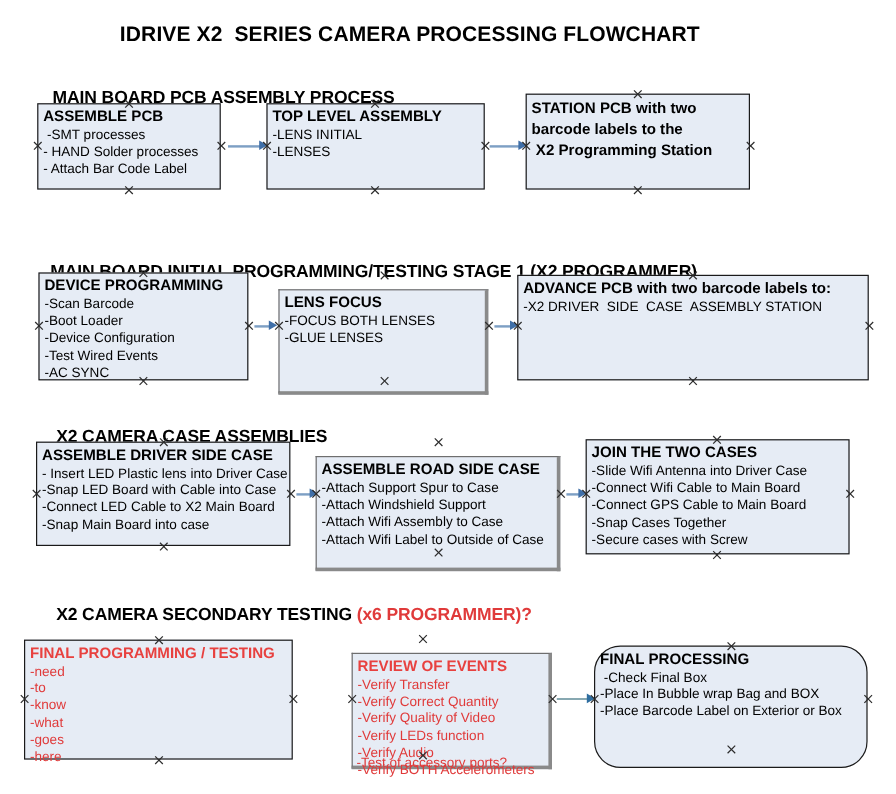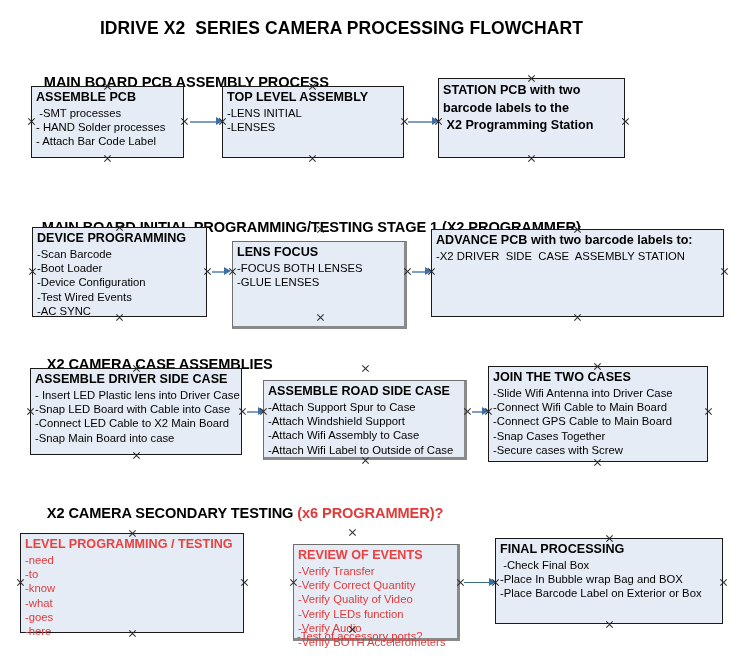--- a/index.html
+++ b/index.html
@@ -241,21 +241,21 @@
     <div class="node-line">-Snap Main Board into case</div>
   </div>
   <div class="handle" style="left:132px; top:364px;"></div>
   <div class="handle" style="left:26px; top:407px;"></div>
   <div class="handle" style="left:132px; top:451px;"></div>
   <div class="handle" style="left:238px; top:407px;"></div>
 
   <div class="conn" style="left:247px; top:411px; width:14px;"></div>
   <div class="arrow" style="left:258px; top:407px;"></div>
 
-  <div class="node shadowed" style="left:263px; top:368px; width:204px; height:80px;">
+  <div class="node shadowed" style="left:263px; top:368px; width:204px; height:96px;">
     <div class="node-title">ASSEMBLE ROAD SIDE CASE</div>
     <div class="node-line">-Attach Support Spur to Case</div>
     <div class="node-line">-Attach Windshield Support</div>
     <div class="node-line">-Attach Wifi Assembly to Case</div>
     <div class="node-line">-Attach Wifi Label to Outside of Case</div>
   </div>
   <div class="handle" style="left:361px; top:364px;"></div>
   <div class="handle" style="left:259px; top:407px;"></div>
   <div class="handle" style="left:361px; top:456px;"></div>
   <div class="handle" style="left:463px; top:407px;"></div>
@@ -274,21 +274,21 @@
   <div class="handle" style="left:593px; top:362px;"></div>
   <div class="handle" style="left:484px; top:407px;"></div>
   <div class="handle" style="left:593px; top:458px;"></div>
   <div class="handle" style="left:704px; top:407px;"></div>
 
   <div class="section-header" style="left:31px; top:489px;">
     <span>X2 CAMERA SECONDARY TESTING </span><span class="accent">(x6 PROGRAMMER)?</span>
   </div>
 
   <div class="node thin red" style="left:20px; top:533px; width:224px; height:100px;">
-    <div class="node-title">LEVEL PROGRAMMING / TESTING</div>
+    <div class="node-title">FINAL PROGRAMMING / TESTING</div>
     <div class="node-line">-need</div>
     <div class="node-line">-to</div>
     <div class="node-line">-know</div>
     <div class="node-line">-what</div>
     <div class="node-line">-goes</div>
     <div class="node-line">-here</div>
   </div>
   <div class="handle" style="left:128px; top:529px;"></div>
   <div class="handle" style="left:16px; top:578px;"></div>
   <div class="handle" style="left:128px; top:629px;"></div>
@@ -305,21 +305,21 @@
   </div>
   <div class="overflow-line" style="left:297px; top:629px;">-Test of accessory ports?</div>
   <div class="handle" style="left:348px; top:528px;"></div>
   <div class="handle" style="left:289px; top:578px;"></div>
   <div class="handle" style="left:348px; top:625px;"></div>
   <div class="handle" style="left:456px; top:578px;"></div>
 
   <div class="conn teal" style="left:464px; top:582px; width:30px;"></div>
   <div class="arrow teal" style="left:489px; top:578px;"></div>
 
-  <div class="node thin" style="left:495px; top:538px; width:228px; height:86px;">
+  <div class="node thin" style="left:495px; top:538px; width:228px; height:102px;border-radius:22px;">
     <div class="node-title">FINAL PROCESSING</div>
     <div class="node-line"> -Check Final Box</div>
     <div class="node-line">-Place In Bubble wrap Bag and BOX</div>
     <div class="node-line">-Place Barcode Label on Exterior or Box</div>
   </div>
   <div class="handle" style="left:605px; top:534px;"></div>
   <div class="handle" style="left:491px; top:578px;"></div>
   <div class="handle" style="left:605px; top:620px;"></div>
   <div class="handle" style="left:719px; top:578px;"></div>
 

